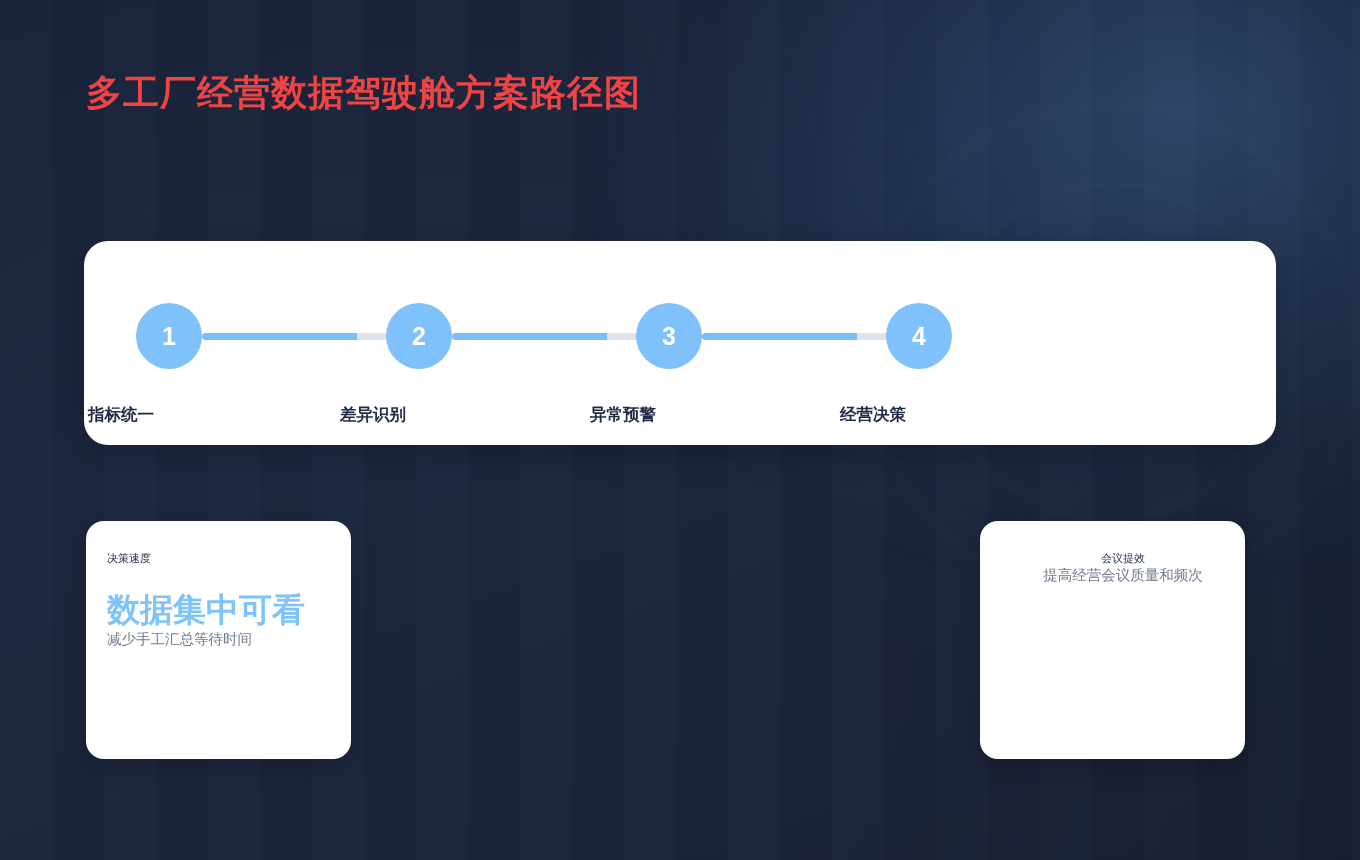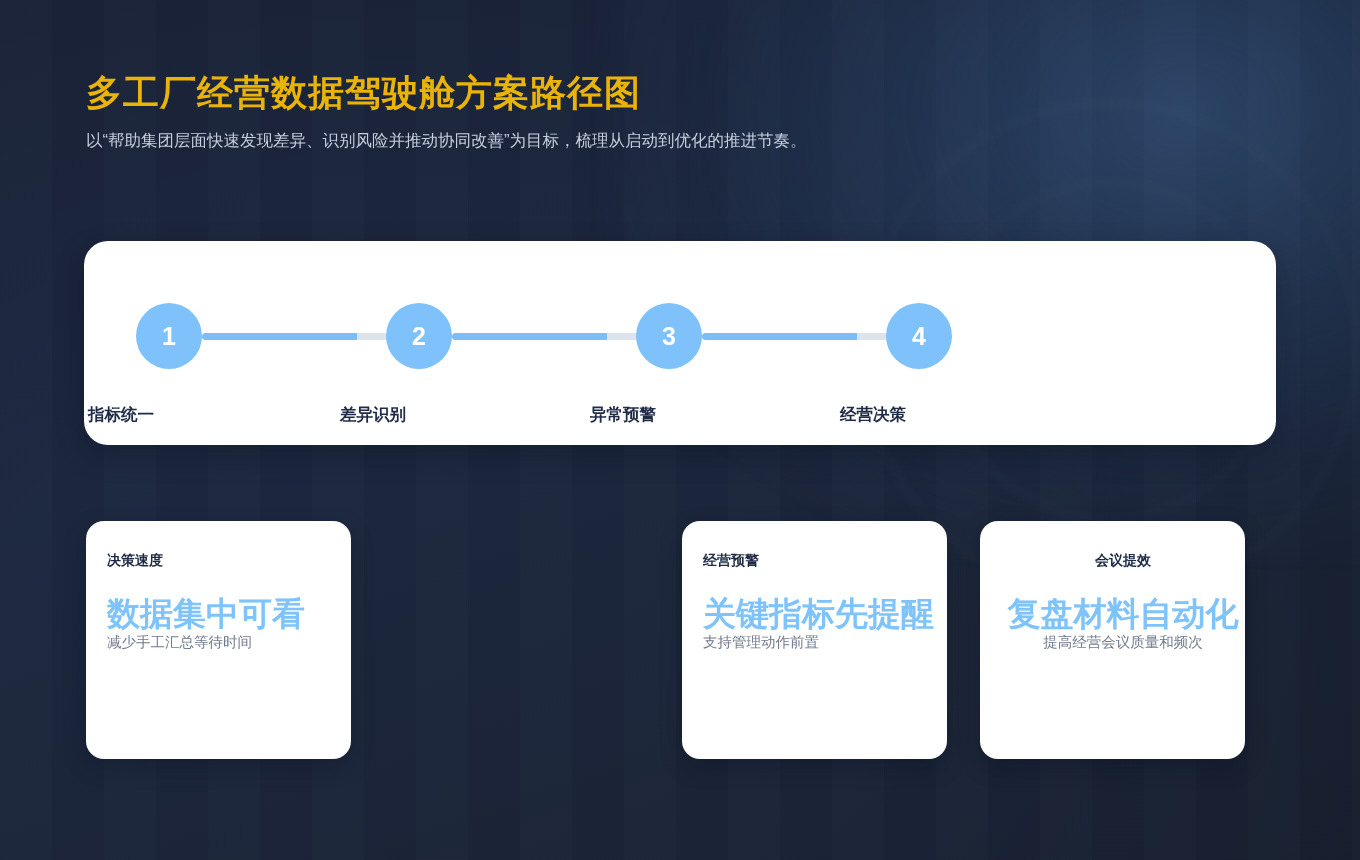--- a/index.html
+++ b/index.html
@@ -87,21 +87,21 @@
     position: absolute;
     left: 86px;
     top: 72px;
     width: 800px;
   }
   .title {
     margin: 0;
     font-size: 36px;
     font-weight: bold;
     letter-spacing: 1px;
-    color: #eab308;
+    color: #ef4444;
     line-height: 1.18;
   }
   .subtitle {
     margin: 13px 0 0 0;
     font-size: 16.5px;
     line-height: 1.68;
     color: #c6cedd;
     font-weight: normal;
     max-width: 775px;
   }
@@ -184,22 +184,22 @@
     border-radius: 18px;
     box-shadow: 0 8px 22px rgba(8,14,28,0.28);
   }
   .card-inner {
     position: absolute;
     left: 21px;
     top: 31px;
     right: 0;
   }
   .card-kicker {
-    font-size: 14px;
-    font-weight: bold;
+    font-size: 11px;
+    font-weight: normal;
     color: #1f2b45;
     line-height: 1.2;
     white-space: nowrap;
   }
   .card-headline {
     margin-top: 26px;
     font-size: 33px;
     font-weight: bold;
     color: #7ec3fb;
     line-height: 1.14;
@@ -219,21 +219,20 @@
 <div id="slide">
 
   <div class="bg-base"></div>
   <div class="bg-glow-tr"></div>
   <div class="bg-rings"></div>
   <div class="bg-stripes"></div>
   <div class="bg-vignette"></div>
 
   <div class="header">
     <h1 class="title">多工厂经营数据驾驶舱方案路径图</h1>
-    <p class="subtitle">以“帮助集团层面快速发现差异、识别风险并推动协同改善”为目标，梳理从启动到优化的推进节奏。</p>
   </div>
 
   <div class="timeline-panel">
     <div class="timeline">
 
       <div class="tl-connector" style="left:118px; width:250px;">
         <div class="seg-done" style="width:62%;"></div>
         <div class="seg-rest"></div>
       </div>
       <div class="tl-connector" style="left:368px; width:250px;">
@@ -270,31 +269,23 @@
 
     <div class="card" style="left:0px;">
       <div class="card-inner">
         <div class="card-kicker">决策速度</div>
         <div class="card-headline">数据集中可看</div>
         <div class="card-desc">减少手工汇总等待时间</div>
       </div>
     </div>
 
 
-    <div class="card" style="left:596px;">
-      <div class="card-inner">
-        <div class="card-kicker">经营预警</div>
-        <div class="card-headline">关键指标先提醒</div>
-        <div class="card-desc">支持管理动作前置</div>
-      </div>
-    </div>
 
     <div class="card" style="left:894px;text-align:center;">
       <div class="card-inner">
         <div class="card-kicker">会议提效</div>
-        <div class="card-headline">复盘材料自动化</div>
         <div class="card-desc">提高经营会议质量和频次</div>
       </div>
     </div>
 
   </div>
 
 </div>
 
 </body></html>

